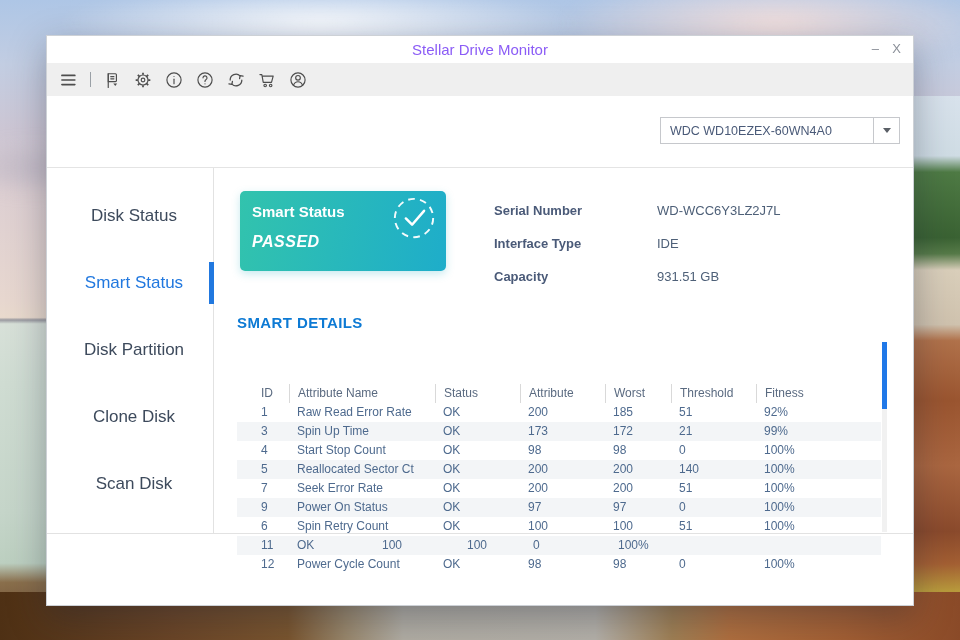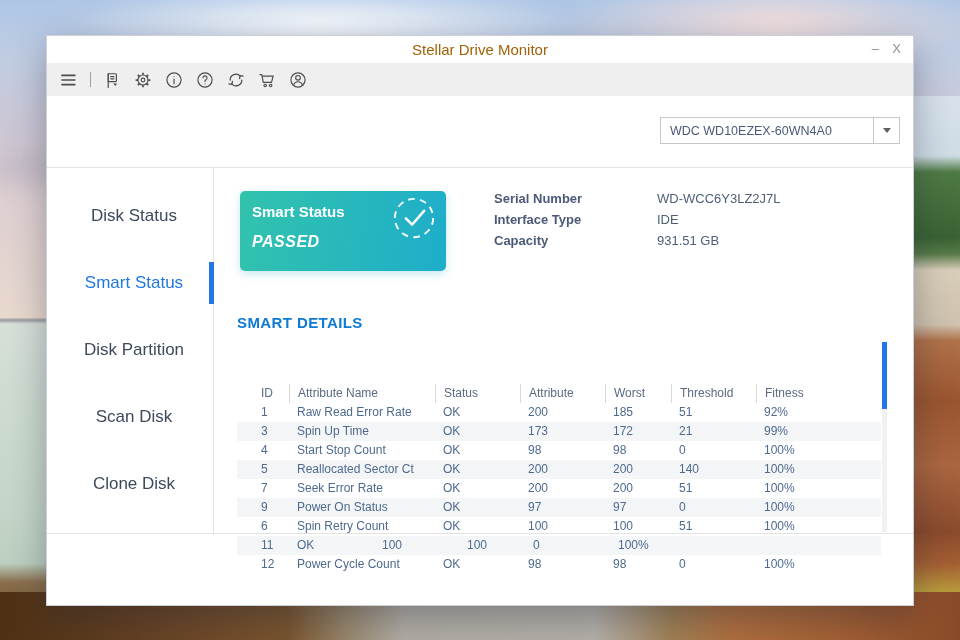--- a/index.html
+++ b/index.html
@@ -36,21 +36,21 @@
       #4e3014 0%,#6b4526 18%,#7a552e 30%,#99876b 36%,#b2aea4 42%,
       #b5b1a9 62%,#a08054 70%,#b06f3e 76%,#a35f33 88%,#8a4a28 100%);
   }
   
   .window{
     position:absolute;left:46px;top:35px;width:868px;height:571px;
     background:#fff;border:1px solid #cdd1d6;box-sizing:border-box;
     box-shadow:0 12px 34px rgba(25,35,55,.35);
   }
   .titlebar{position:relative;height:27px;display:flex;align-items:center;justify-content:center;}
-  .title{font-size:15px;color:#a16207;}
+  .title{font-size:15px;color:#8b5cf6;}
   .win-btn{position:absolute;top:4px;font-size:13px;color:#8a8f98;cursor:default;line-height:18px;}
   .btn-min{right:34px;}
   .btn-close{right:12px;}
   .toolbar{height:33px;background:#efefef;display:flex;align-items:center;padding-left:11px;gap:9px;}
   .tb-icon{display:inline-flex;align-items:center;justify-content:center;width:22px;height:22px;}
   .tb-sep{width:1px;height:15px;background:#9aa0a6;margin:0 1px;}
   .selector-row{position:relative;height:72px;border-bottom:1px solid #e4e4e4;box-sizing:border-box;}
   .dropdown{
     position:absolute;right:13px;top:21px;width:240px;height:27px;box-sizing:border-box;
     border:1px solid #c6c8cc;background:#fff;display:flex;align-items:center;
@@ -69,21 +69,21 @@
   .main{flex:1;position:relative;}
   .smart-card{
     position:absolute;left:26px;top:23px;width:206px;height:80px;border-radius:5px;
     background:linear-gradient(100deg,var(--card1),var(--card2));
     box-shadow:0 3px 8px rgba(30,170,190,.25);color:#fff;
   }
   .card-title{position:absolute;left:12px;top:12px;font-size:15px;font-weight:bold;}
   .card-result{position:absolute;left:12px;top:42px;font-size:16px;font-weight:bold;font-style:italic;letter-spacing:.5px;}
   .card-check{position:absolute;right:9px;top:4px;}
   .info-list{position:absolute;left:280px;top:20px;}
-  .info-row{display:flex;height:21px;align-items:center;font-size:13px;}
+  .info-row{display:flex;height:21px;align-items:center;font-size:13px;margin-top:12px;}
   .info-label{width:163px;color:#4a5a78;font-weight:bold;}
   .info-value{color:#4e6078;}
   .details-heading{position:absolute;left:23px;top:146px;font-size:15px;font-weight:bold;
     color:var(--heading);letter-spacing:.4px;}
   .table{position:absolute;left:23px;top:176px;width:644px;}
   .trow{display:flex;height:19px;line-height:19px;font-size:12px;color:#4e6a8e;}
   .thead{color:#5a6a80;margin-top:40px;}
   .thead .tc{border-left:1px solid #d9d9d9;}
   .thead .tc:first-child{border-left:none;}
   .tbody .trow:nth-child(even){background:#f3f5f7;}
@@ -196,24 +196,24 @@
             <span>Disk Status</span>
           </div>
           <div class="side-item active">
             <span>Smart Status</span>
             <i class="active-bar"></i>
           </div>
           <div class="side-item">
             <span>Disk Partition</span>
           </div>
           <div class="side-item">
+            <span>Clone Disk</span>
+          </div>
+          <div class="side-item">
             <span>Scan Disk</span>
-          </div>
-          <div class="side-item">
-            <span>Clone Disk</span>
           </div>
         </div>
 
       <div class="main">
         <div class="smart-card">
           <span class="card-title">Smart Status</span>
           <span class="card-result">PASSED</span>
           <span class="card-check">
             <svg width="46" height="46" viewBox="0 0 48 48">
               <circle cx="24" cy="24" r="20" fill="none" stroke="rgba(255,255,255,.95)" stroke-width="2" stroke-dasharray="7 5.5"></circle>

